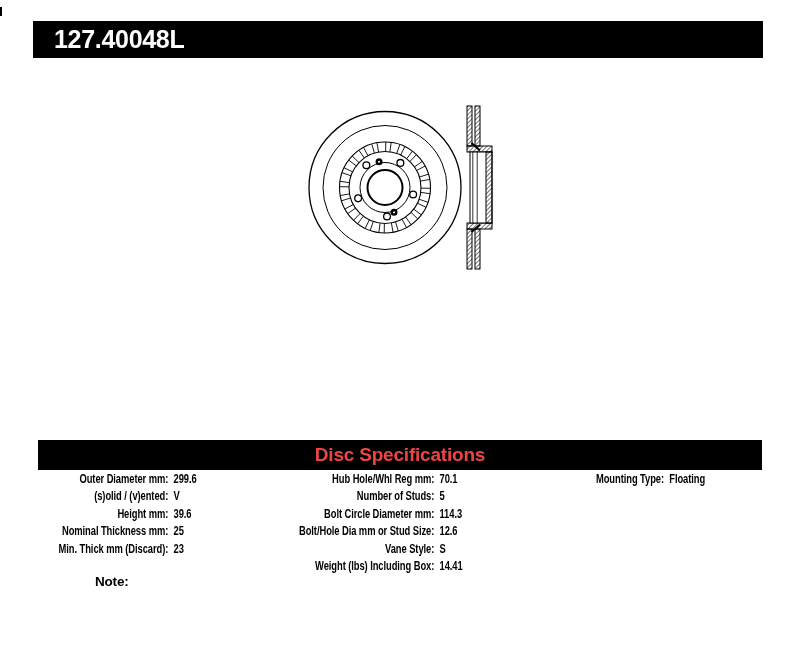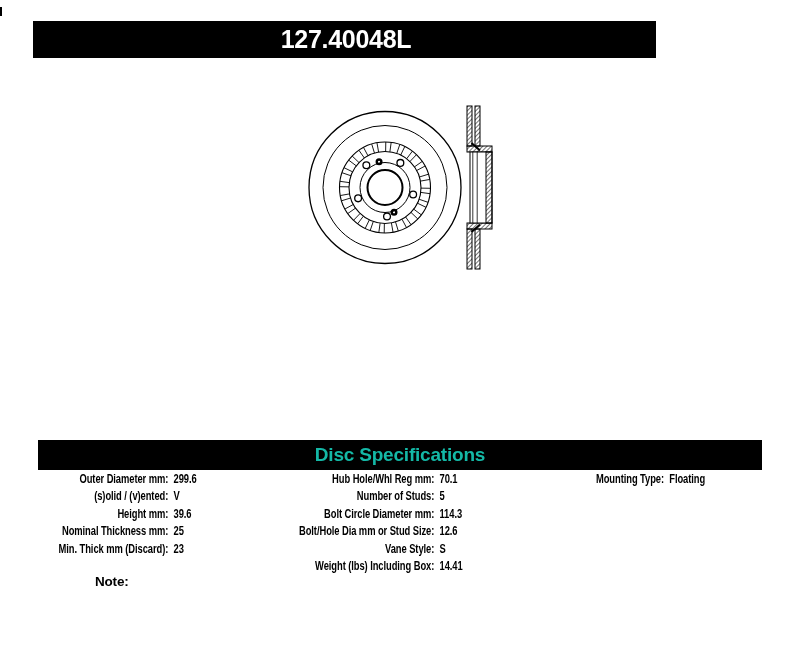--- a/index.html
+++ b/index.html
@@ -3,31 +3,31 @@
 <meta charset="utf-8">
 <style>
   * { margin:0; padding:0; box-sizing:border-box; }
   html,body { width:800px; height:655px; background:#fff; }
   body { font-family:"Liberation Sans", sans-serif; color:#000; }
   .page { position:relative; width:800px; height:655px; background:#fff; overflow:hidden; }
 
   .scan-artifact { position:absolute; left:0; top:7px; width:2px; height:9px; background:#000; }
 
   .header-bar {
-    position:absolute; left:33px; top:21px; width:623px; height:37px;
+    position:absolute; left:33px; top:21px; width:730px; height:37px;
     background:#000; color:#fff; font-weight:bold; font-size:25px;
-    display:flex; align-items:center; justify-content:center;
+    display:flex; align-items:center; justify-content:space-between;
     padding:0 18px 0 21px; letter-spacing:-0.3px;
   }
 
   .drawing-svg { position:absolute; left:300px; top:95px; }
 
   .spec-bar {
     position:absolute; left:38px; top:440px; width:724px; height:30px;
-    background:#000; color:#14b8a6; font-weight:bold; font-size:19px;
+    background:#000; color:#ef4444; font-weight:bold; font-size:19px;
     display:flex; align-items:center; justify-content:center; letter-spacing:-0.2px;
   }
 
   .spec-col {
     position:absolute; top:471px; font-size:12.5px; font-weight:bold;
     line-height:17.4px; white-space:nowrap;
     transform:scaleX(0.75); transform-origin:left top; letter-spacing:-0.1px;
   }
   .col-0 { left:40px; }
   .col-1 { left:285px; }

